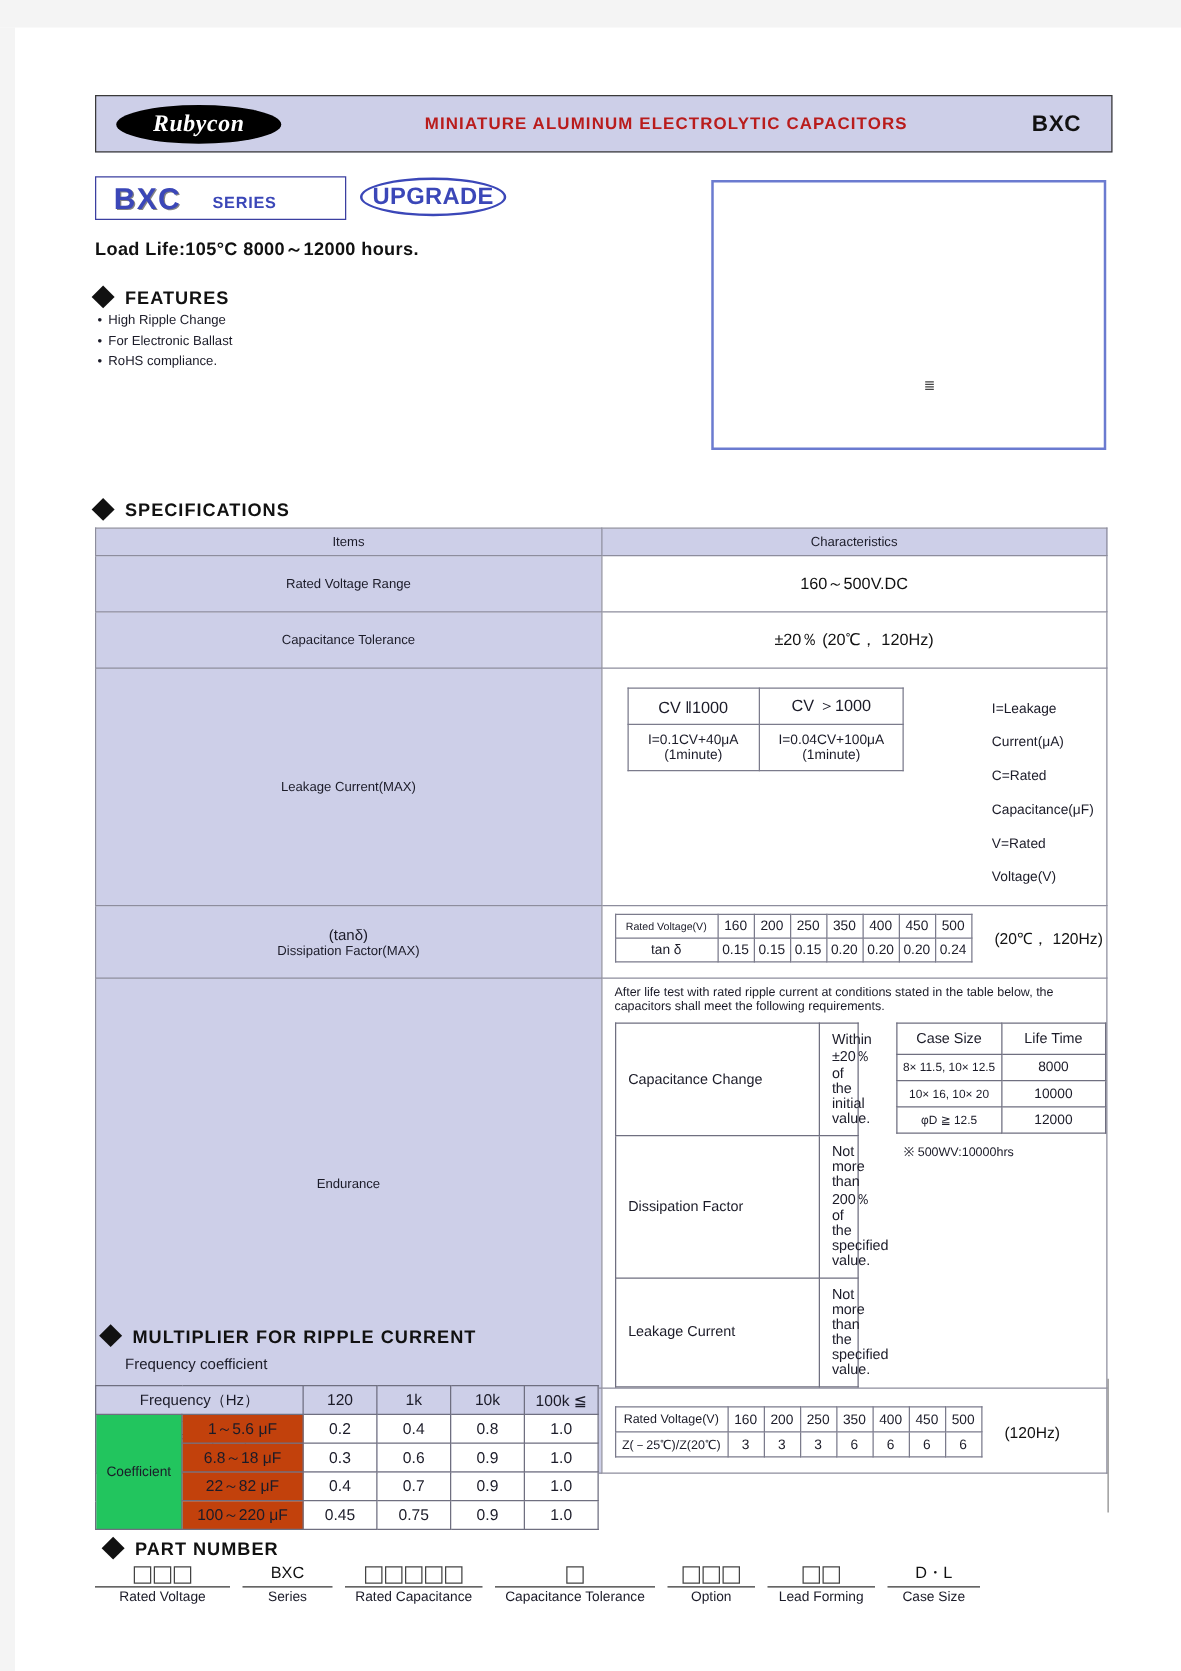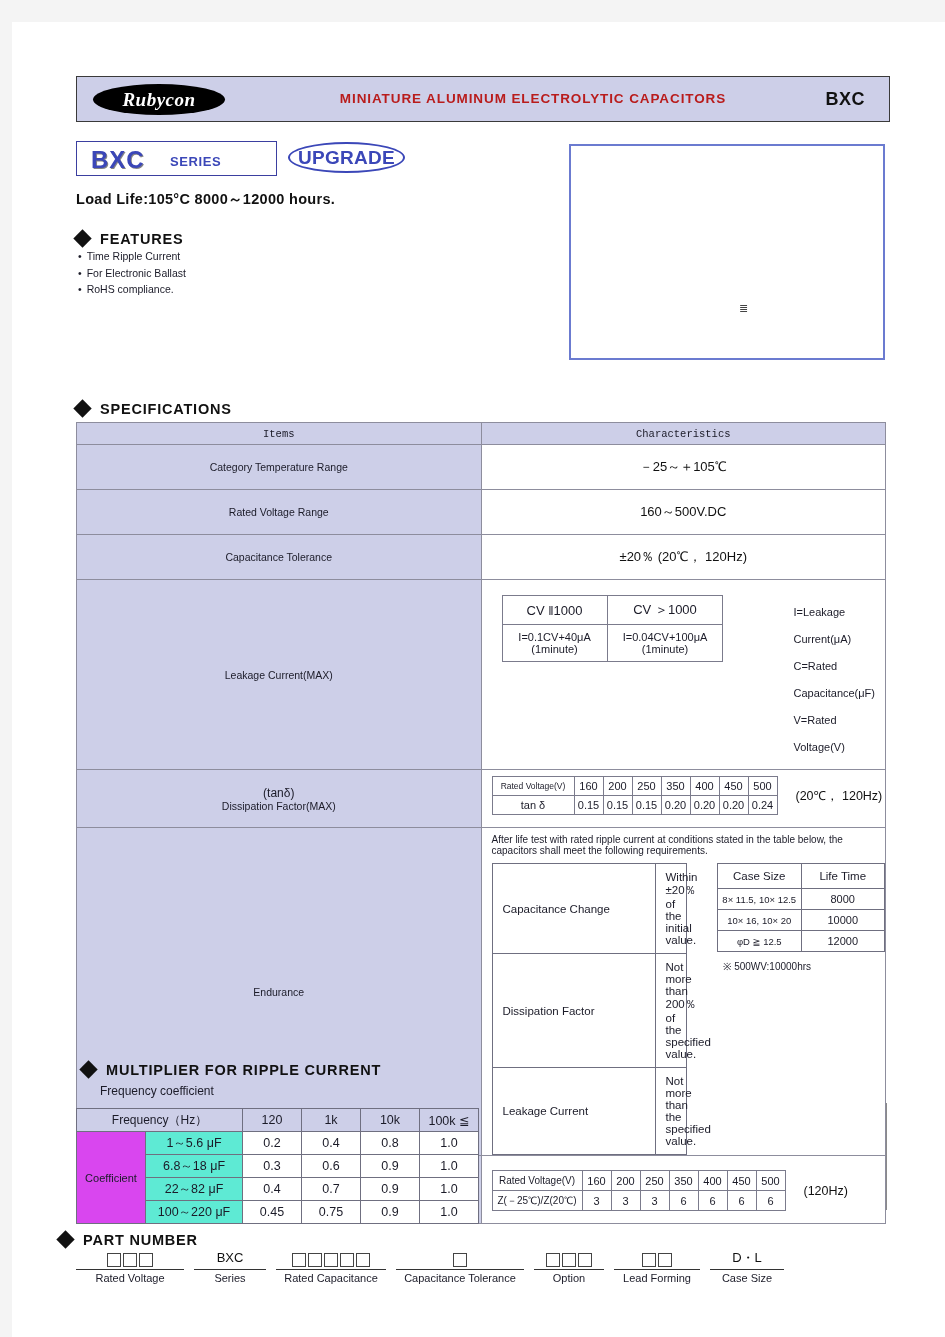--- a/index.html
+++ b/index.html
@@ -185,21 +185,20 @@
     padding: 0;
     box-sizing: border-box;
   }
   .spec .hd {
     background: #cdcfe8;
     text-align: center;
     font-weight: normal;
     font-size: 10.5px;
     height: 22px;
     color: #1b1b28;
-    font-family: Liberation Mono, monospace;
   }
   .spec .itm {
     background: #cdcfe8;
     text-align: center;
     vertical-align: middle;
     width: 180px;
     color: #1b1b28;
     padding: 4px 6px;
   }
   .spec .val {
@@ -273,22 +272,22 @@
     position: absolute;
     left: 76px; top: 1108px;
     border-collapse: collapse;
     table-layout: fixed;
     font-size: 12.5px;
     color: #1b1b28;
   }
   .mt td { border: 1px solid #6f6f80; text-align: center; height: 20px;}
   .mt .freqhd { background: #cdcfe8; width: 160px; font-size: 12px;}
   .mt .colhd { background: #cdcfe8; width: 56px; }
-  .mt .coef { background: #d946ef; width: 66px; font-size: 11px; }
-  .mt .rng { background: #5eead4; width: 94px; text-align: center;}
+  .mt .coef { background: #22c55e; width: 66px; font-size: 11px; }
+  .mt .rng { background: #c2410c; width: 94px; text-align: center;}
   .mt .num { width: 56px; background: #fff;}
 
   
   .pn-wrap { position: absolute; left: 76px; top: 1248px; display: flex; align-items: flex-end;}
   .pn-col { text-align: center; margin-right: 10px;}
   .pn-boxes { height: 19px; display: flex; justify-content: center; align-items: flex-end;}
   .pn-sq { width: 14px; height: 14px; border: 1px solid #444; margin: 0 1px; box-sizing: border-box;}
   .pn-txt { font-size: 13px; color: #111; height: 19px; line-height: 19px;}
   .pn-rule { border-top: 1.5px solid #333; margin-top: 2px; }
   .pn-cap { font-size: 11px; color: #1b1b28; padding-top: 2px;}
@@ -318,44 +317,40 @@
     <span class="series-bxc">BXC</span>
     <span class="series-word">SERIES</span>
   </div>
   <div class="upgrade">UPGRADE</div>
   <div class="loadlife">Load Life:105°C 8000～12000 hours.</div>
 
   <div class="sec-head" style="left:76px; top:231px;">
     <span class="dia"></span><span>FEATURES</span>
   </div>
   <div class="feat-list">
-    <div>Time Ripple Current</div>
+    <div>High Ripple Change</div>
     <div>For Electronic Ballast</div>
     <div>RoHS compliance.</div>
   </div>
 
   <div class="photo-box">
     <div class="photo-artifact">≣</div>
   </div>
 
   <div class="sec-head" style="left:76px; top:401px;">
     <span class="dia"></span><span>SPECIFICATIONS</span>
   </div>
 
   <table class="spec">
     <tbody>
         <tr>
       <th class="hd">Items</th>
       <th class="hd">Characteristics</th>
     </tr>
 
-    <tr>
-      <td class="itm" style="height:45px">Category Temperature Range</td>
-      <td class="val">－25～＋105℃</td>
-    </tr>
 
     <tr>
       <td class="itm" style="height:45px">Rated Voltage Range</td>
       <td class="val">160～500V.DC</td>
     </tr>
 
     <tr>
       <td class="itm" style="height:45px">Capacitance Tolerance</td>
       <td class="val">±20％ (20℃， 120Hz)</td>
     </tr>
@@ -548,21 +543,21 @@
       <td class="num">0.45</td>
       <td class="num">0.75</td>
       <td class="num">0.9</td>
       <td class="num">1.0</td>
     </tr>
   </tbody>
     </table>
 
   <div class="artifact-line"></div>
 
-  <div class="sec-head" style="left:59px; top:1232px;">
+  <div class="sec-head" style="left:84px; top:1232px;">
     <span class="dia"></span><span>PART NUMBER</span>
   </div>
 
   <div class="pn-wrap">
 
     <div class="pn-col" style="width:108px">
       <div class="pn-boxes">
         <span class="pn-sq"></span>
         <span class="pn-sq"></span>
         <span class="pn-sq"></span>

